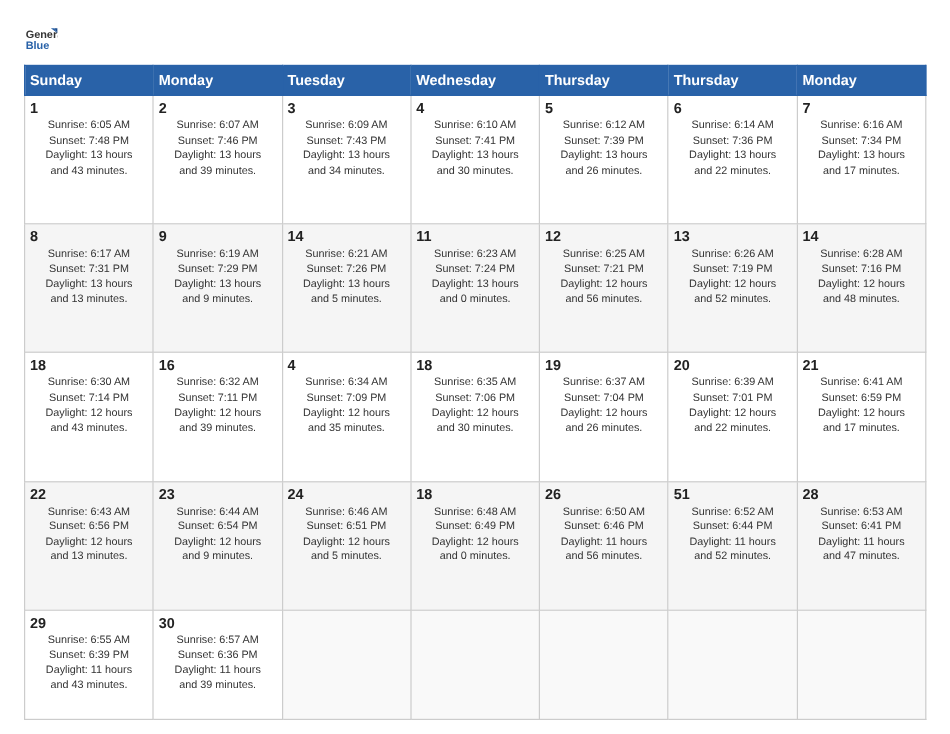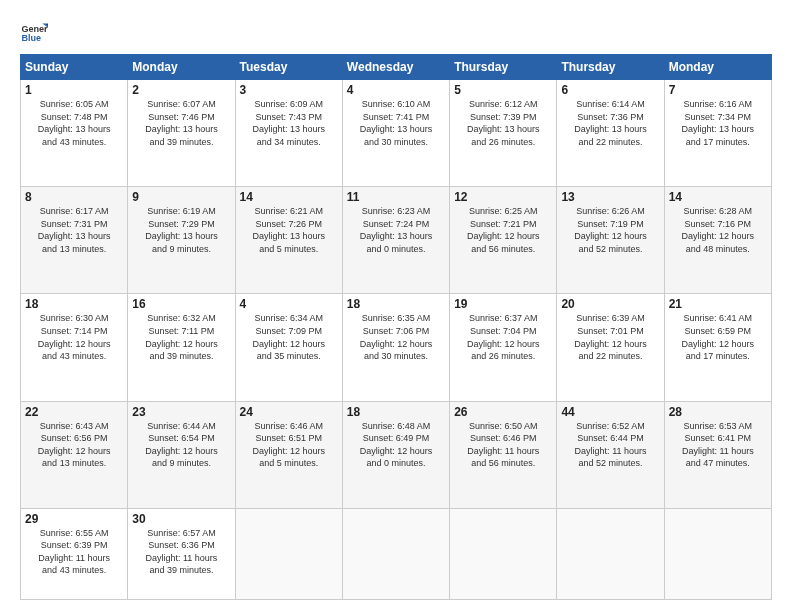--- a/index.html
+++ b/index.html
@@ -231,21 +231,21 @@
           </td>
           <td>
             <span class="day-num">18</span>
             <div class="day-info">Sunrise: 6:48 AM<br>Sunset: 6:49 PM<br>Daylight: 12 hours<br>and 0 minutes.</div>
           </td>
           <td>
             <span class="day-num">26</span>
             <div class="day-info">Sunrise: 6:50 AM<br>Sunset: 6:46 PM<br>Daylight: 11 hours<br>and 56 minutes.</div>
           </td>
           <td>
-            <span class="day-num">44</span>
+            <span class="day-num">51</span>
             <div class="day-info">Sunrise: 6:52 AM<br>Sunset: 6:44 PM<br>Daylight: 11 hours<br>and 52 minutes.</div>
           </td>
           <td>
             <span class="day-num">28</span>
             <div class="day-info">Sunrise: 6:53 AM<br>Sunset: 6:41 PM<br>Daylight: 11 hours<br>and 47 minutes.</div>
           </td>
         </tr>
         <tr class="last-row">
           <td>
             <span class="day-num">29</span>

